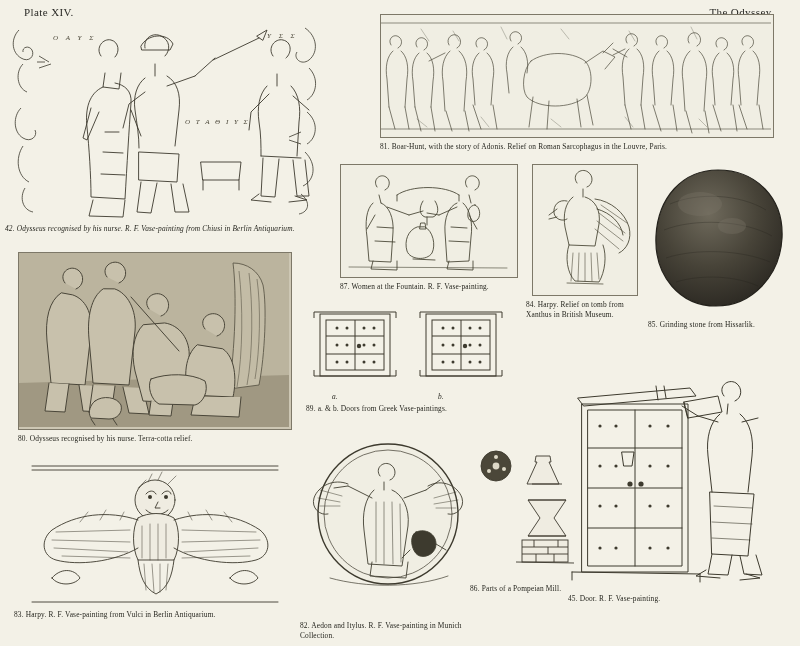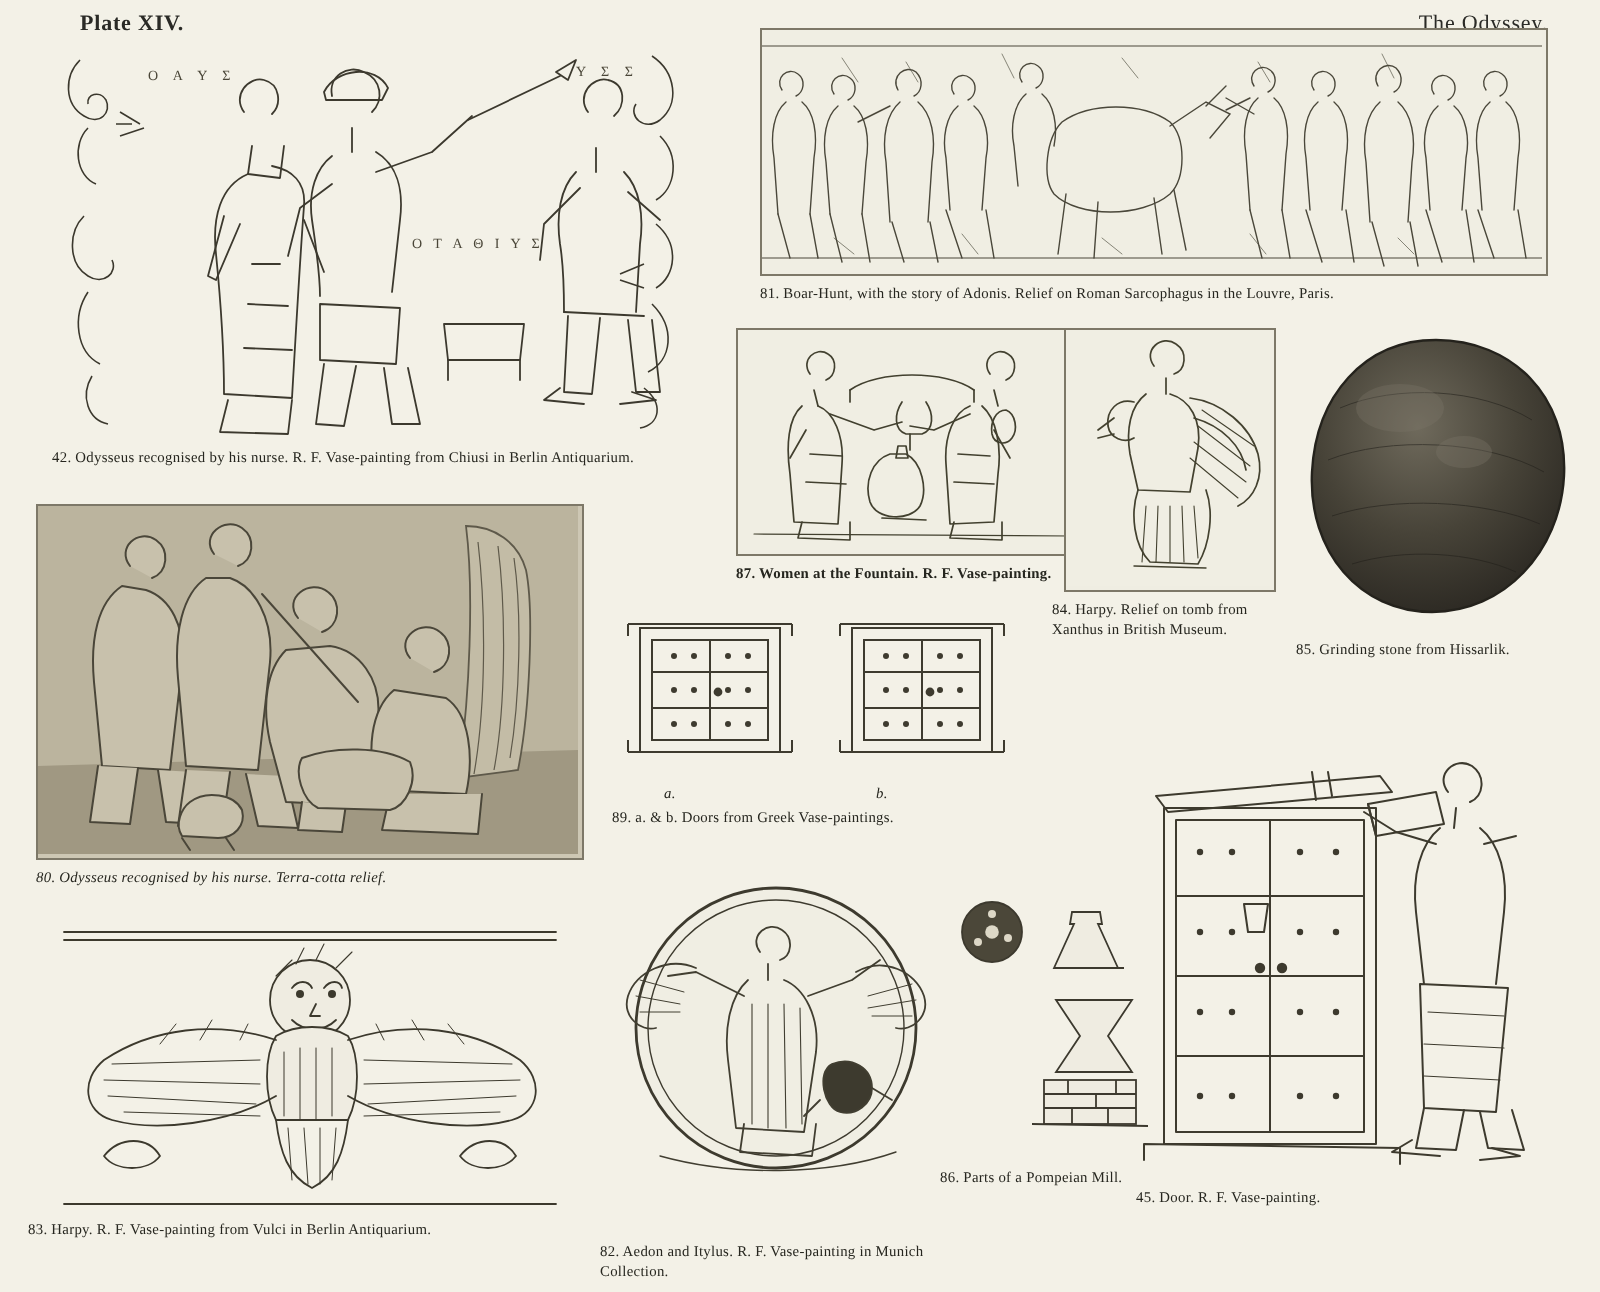--- a/index.html
+++ b/index.html
@@ -19,21 +19,21 @@
     overflow: hidden;
   }
   
   .hdr {
     position: absolute;
     top: 6px;
     font-size: 11px;
     letter-spacing: 0.4px;
     color: #2a2a26;
   }
-  .hdr-left { left: 40px; font-weight: bold; }
+  .hdr-left { left: 24px; font-weight: normal; }
   .hdr-right { right: 26px; font-style: normal; }
 
   
   .fig {
     position: absolute;
     box-sizing: border-box;
   }
   .cap {
     position: absolute;
     text-align: left;
@@ -50,21 +50,21 @@
   .plate-frame { border: 1px solid #7d7868; }
 </style>
 </head>
 <body>
 
 <div id="page">
 
   <div class="hdr hdr-left">Plate XIV.</div>
   <div class="hdr hdr-right">The Odyssey.</div>
 
-  <div class="fig" style="left:26px; top:12px; width:330px; height:230px;">
+  <div class="fig" style="left:5px; top:12px; width:330px; height:230px;font-style:italic;">
     <div class="art" style="left:0; top:0; width:330px; height:218px;">
       <svg width="330" height="218" viewBox="0 0 330 218">
         <g fill="none" stroke="#3b382d" stroke-width="0.8">
 
           <path d="M14 18 C6 26 6 40 16 46 C24 51 30 44 27 38 C24 33 17 35 18 40"></path>
           <path d="M18 52 C10 60 12 76 22 80"></path>
           <path d="M16 96 C8 104 8 120 18 126 C26 131 33 124 30 118"></path>
           <path d="M18 134 C10 146 12 164 24 170"></path>
           <path d="M20 176 C14 186 18 198 28 200"></path>
           <path d="M300 16 C312 24 314 40 304 48 C296 54 288 46 292 40"></path>
@@ -202,21 +202,21 @@
           <g stroke-width="0.4" opacity="0.8">
             <path d="M40 14 l8 12 M72 16 l6 10 M120 12 l6 12 M180 14 l8 10 M248 16 l6 10 M310 12 l6 12"></path>
             <path d="M36 104 l10 8 M100 102 l8 10 M170 104 l10 8 M244 102 l8 10 M318 104 l8 8"></path>
           </g>
         </g>
       </svg>
     </div>
     <div class="cap" style="left:0; top:128px; width:392px;">81.  Boar-Hunt, with the story of Adonis.  Relief on Roman Sarcophagus in the Louvre, Paris.</div>
   </div>
 
-  <div class="fig" style="left:368px; top:164px; width:176px; height:135px;font-weight:bold;">
+  <div class="fig" style="left:340px; top:164px; width:176px; height:135px;">
     <div class="art plate-frame" style="left:0; top:0; width:176px; height:112px; background:#efede2;">
       <svg width="174" height="110" viewBox="0 0 174 110">
         <rect width="174" height="110" fill="#f0eee3"></rect>
         <g stroke="#42402f" stroke-width="0.85" fill="none" stroke-linecap="round" stroke-linejoin="round">
 
           <path d="M36 22 c-5 -7 3 -14 9 -10 c5 3 4 11 -1 13"></path>
           <path d="M38 30 l2 8"></path>
           <path d="M32 38 c-7 6 -8 20 -6 34 l2 24 l22 1 l2 -30 c1 -14 -4 -26 -12 -29"></path>
           <path d="M46 42 l22 8 M68 50 l14 -4"></path>
           <path d="M34 50 l-8 14"></path>
@@ -347,21 +347,21 @@
 
           <path d="M132 126 c16 -6 40 -6 54 2 c4 10 -2 22 -10 24 l-36 -1 c-8 -4 -12 -18 -8 -25 z"></path>
 
           <path d="M76 148 c8 -6 22 -4 26 4 c2 8 -4 14 -12 14 l-18 -1 c-4 -6 0 -14 4 -17 z"></path>
           <path d="M72 166 l4 6 M94 166 l4 6"></path>
 
           <path d="M112 44 l48 54" fill="none"></path>
         </g>
       </svg>
     </div>
-    <div class="cap" style="left:0; top:182px; width:272px;font-style:italic;">80.  Odysseus recognised by his nurse.  Terra-cotta relief.</div>
+    <div class="cap" style="left:0; top:182px; width:272px;">80.  Odysseus recognised by his nurse.  Terra-cotta relief.</div>
   </div>
 
   <div class="fig" style="left:306px; top:306px; width:206px; height:120px;">
     <div class="art" style="left:0; top:0; width:206px; height:86px;">
       <svg width="206" height="86" viewBox="0 0 206 86">
         <g stroke="#3e3b2f" stroke-width="1" fill="none">
 
           <rect x="14" y="8" width="70" height="62"></rect>
           <rect x="20" y="14" width="58" height="50"></rect>
           <path d="M49 14 l0 50"></path>

